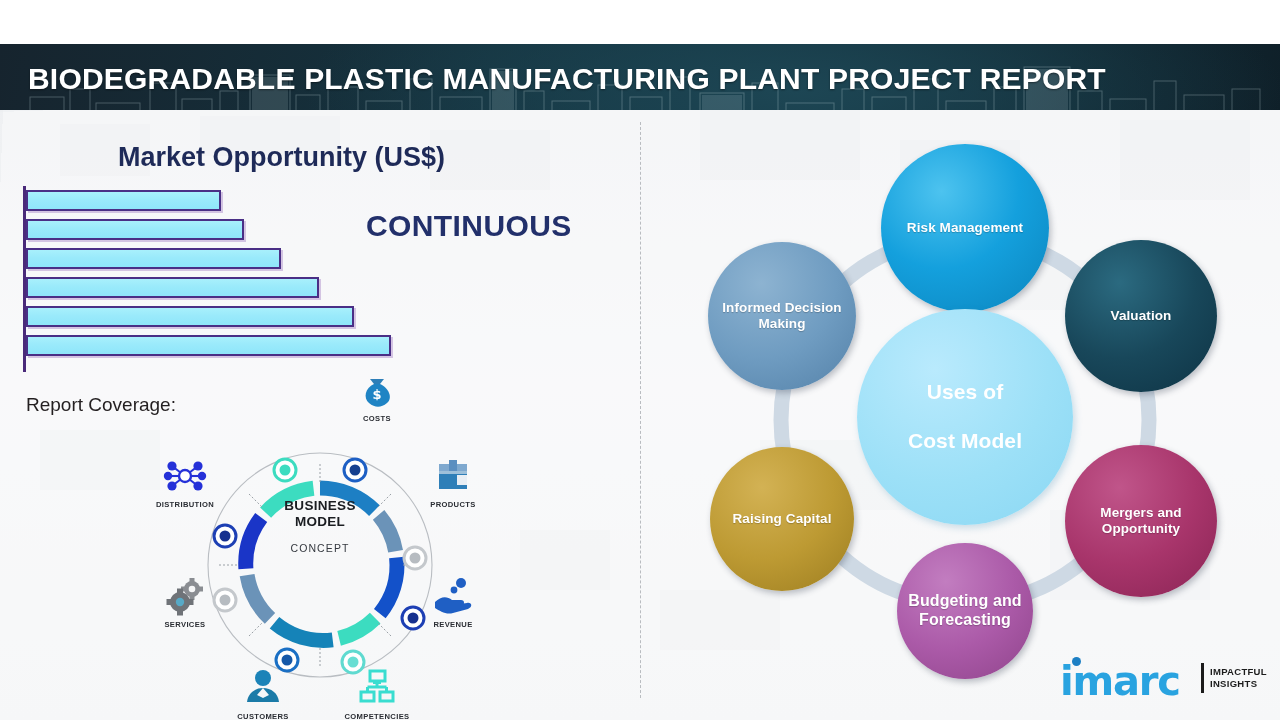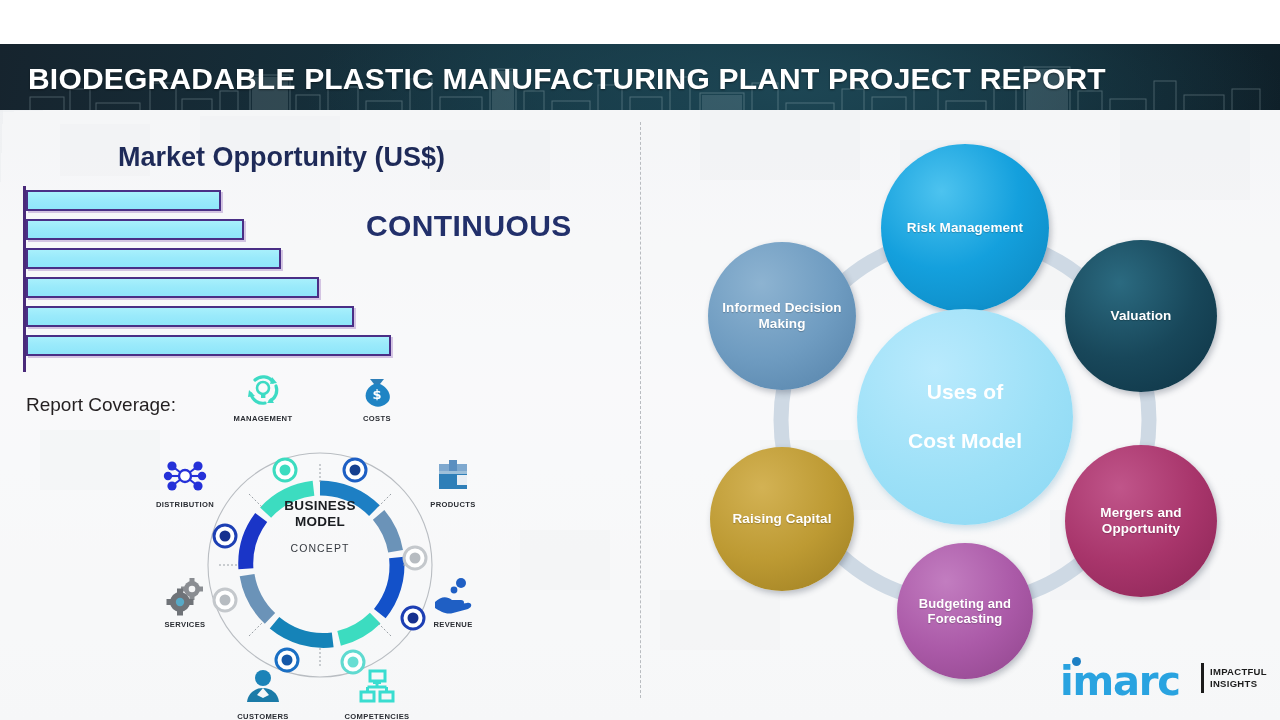--- a/index.html
+++ b/index.html
@@ -297,39 +297,20 @@
         <circle cx="30" cy="96" r="5.5" fill="#16308f"></circle>
       </g>
     </svg>
 
     <div id="bm-center-text">
       <div id="bm-l1">BUSINESS</div>
       <div id="bm-l2">MODEL</div>
       <div id="bm-l3">CONCEPT</div>
     </div>
 
-    <div class="bm-icon" style="left:80px; top:-8px;">
-      <span class="glyph">
-        <svg width="40" height="40" viewBox="0 0 40 40">
-          <g fill="none" stroke="#3ddbc4" stroke-width="3.2" stroke-linecap="round">
-            <path d="M12 10 A12 12 0 0 1 30 12"></path>
-              <path d="M33 16 A12 12 0 0 1 27 31"></path>
-            <path d="M22 33 A12 12 0 0 1 8 24"></path>
-          </g>
-          <g fill="#3ddbc4">
-              <polygon points="29,7 34,13 27,14"></polygon>
-              <polygon points="31,33 24,33 28,28"></polygon>
-              <polygon points="6,20 12,26 5,27"></polygon>
-            </g>
-          <circle cx="20" cy="18" r="6" fill="none" stroke="#3ddbc4" stroke-width="2.6"></circle>
-          <rect x="18" y="24" width="4.4" height="4" fill="#3ddbc4"></rect>
-        </svg>
-      </span>
-      <span class="cap">MANAGEMENT</span>
-    </div>
 
     <div class="bm-icon" style="left:194px; top:-8px;">
       <span class="glyph">
         <svg width="40" height="40" viewBox="0 0 40 40">
           <path d="M13 9 L27 9 L23 14 L17 14 Z" fill="#2e7fb8"></path>
           <path d="M17 14 C8 18 6 28 12 33 C18 38 24 38 30 33 C36 28 32 18 23 14 Z" fill="#1f84c4"></path>
           <text x="20" y="29" font-size="13" font-weight="bold" fill="#ffffff" text-anchor="middle" font-family="DejaVu Sans, sans-serif">$</text>
         </svg>
       </span>
       <span class="cap">COSTS</span>
@@ -450,21 +431,21 @@
     <div class="node" style="left:405px; top:130px; width:152px; height:152px; font-size:13.5px;
                 background: radial-gradient(circle at 36% 28%, #2b6a80 0%, #18475a 52%, #0e3344 100%);">
       <span>Valuation</span>
     </div>
 
     <div class="node" style="left:405px; top:335px; width:152px; height:152px; font-size:13.5px;
                 background: radial-gradient(circle at 36% 28%, #c0558a 0%, #a8356b 52%, #8a2454 100%);">
       <span>Mergers and Opportunity</span>
     </div>
 
-    <div class="node" style="left:237px; top:433px; width:136px; height:136px; font-size:13px;
+    <div class="node" style="left:237px; top:433px; width:136px; height:136px; font-size:16px;
                 background: radial-gradient(circle at 36% 28%, #c27dc0 0%, #ab5aa8 52%, #8f448b 100%);">
       <span>Budgeting and Forecasting</span>
     </div>
 
     <div class="node" style="left:50px; top:337px; width:144px; height:144px; font-size:13.5px;
                 background: radial-gradient(circle at 36% 28%, #d3b254 0%, #bd9a33 52%, #9c7d20 100%);">
       <span>Raising Capital</span>
     </div>
 
     <div class="node" style="left:48px; top:132px; width:148px; height:148px; font-size:13.5px;

